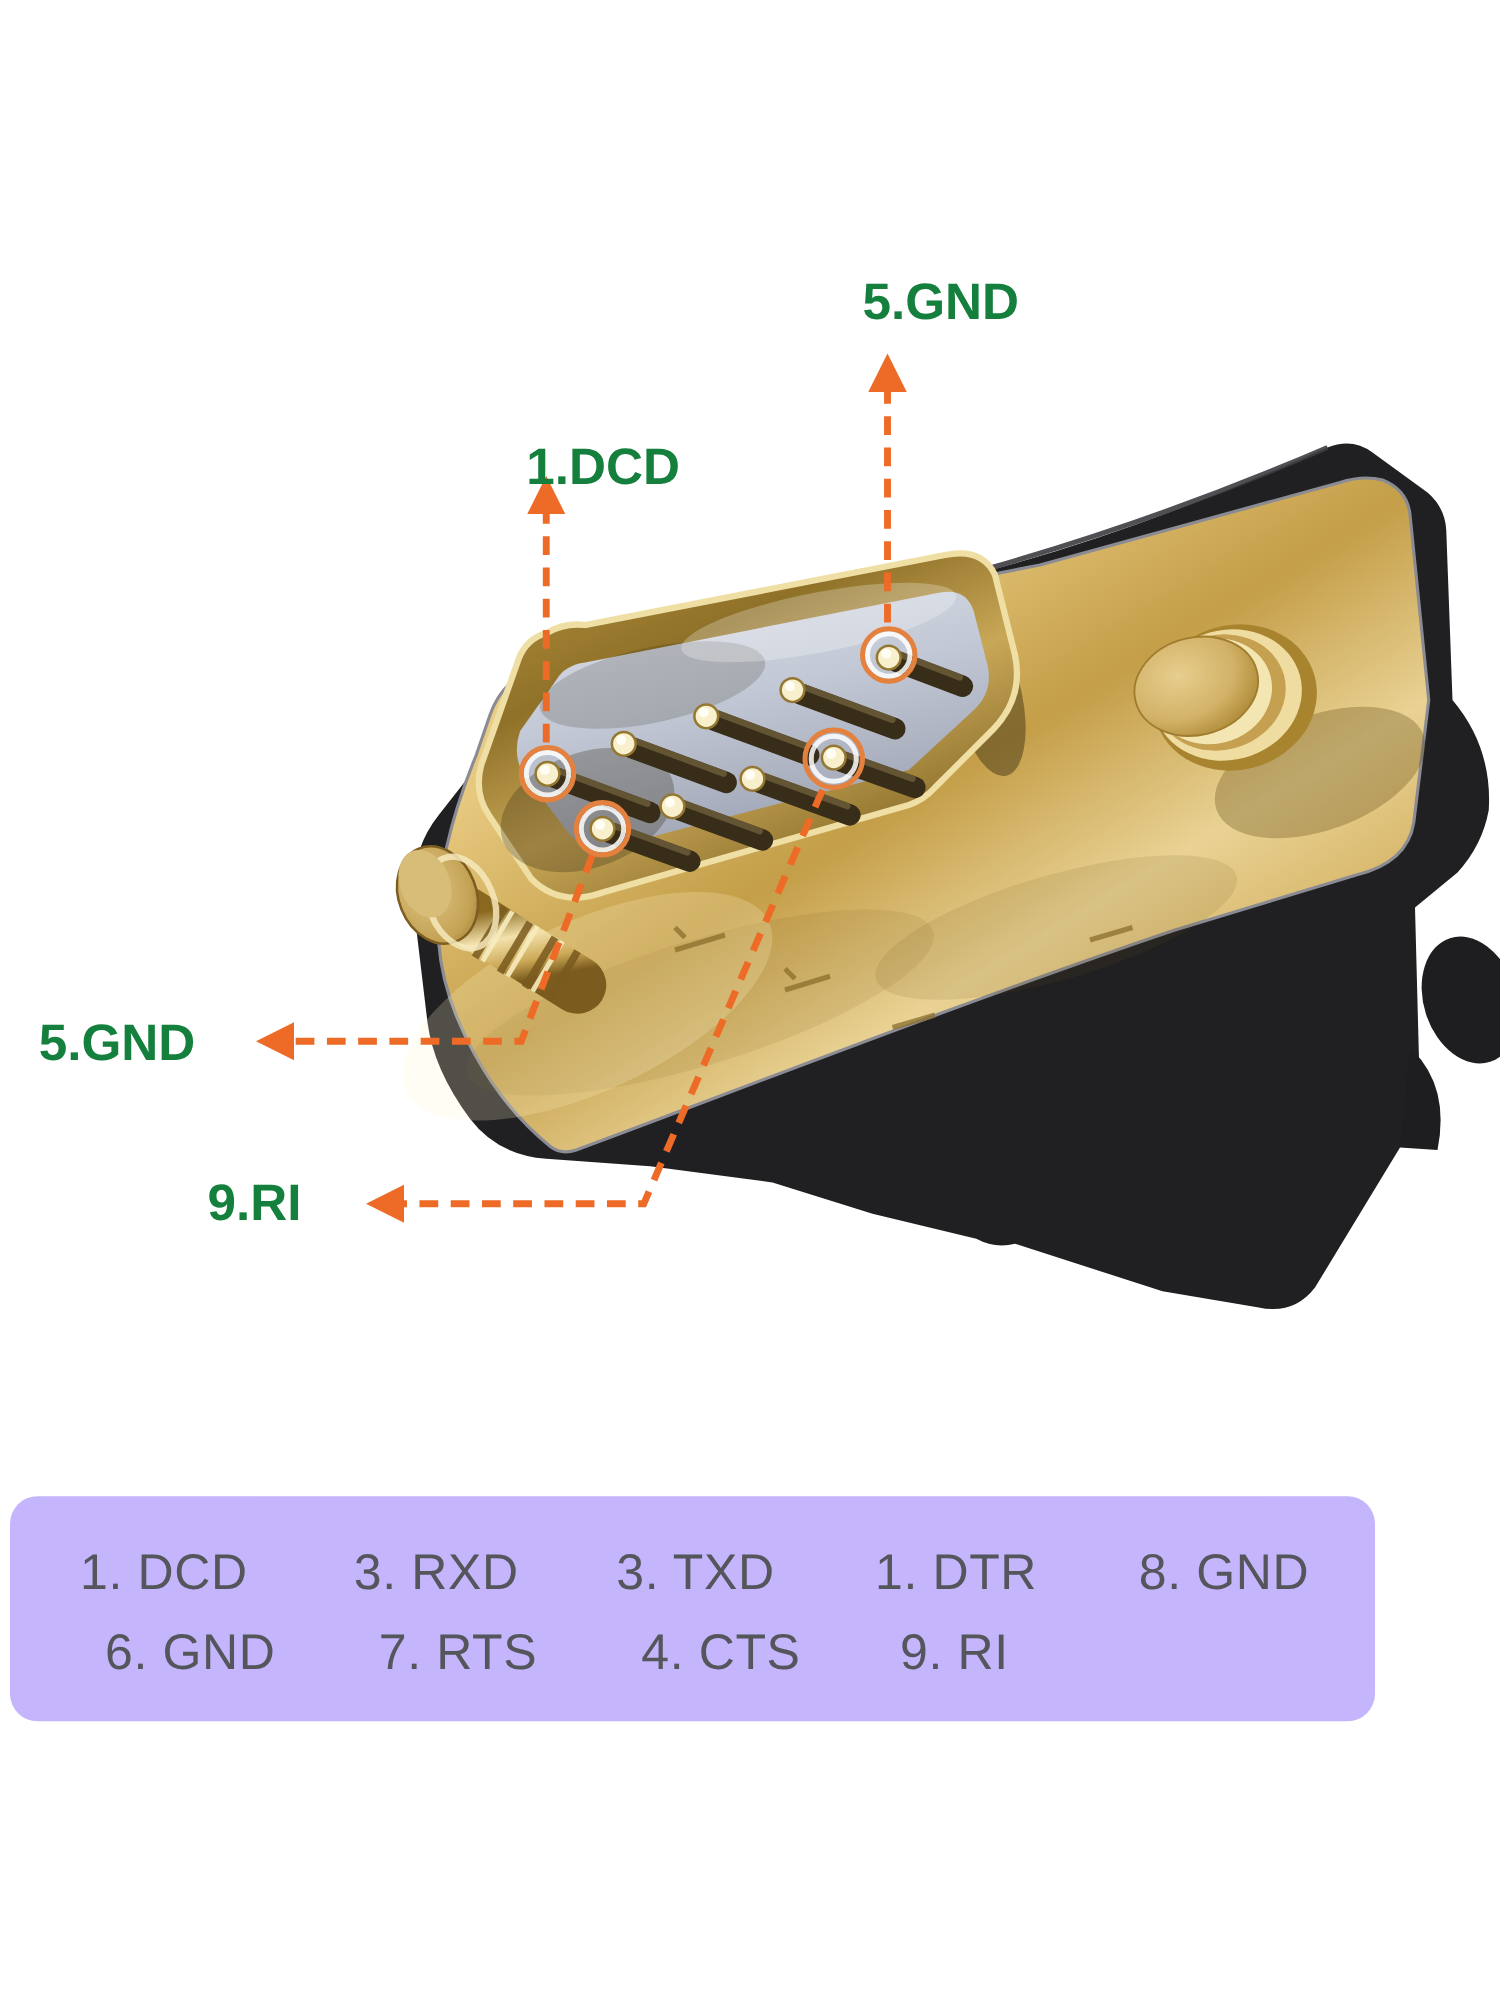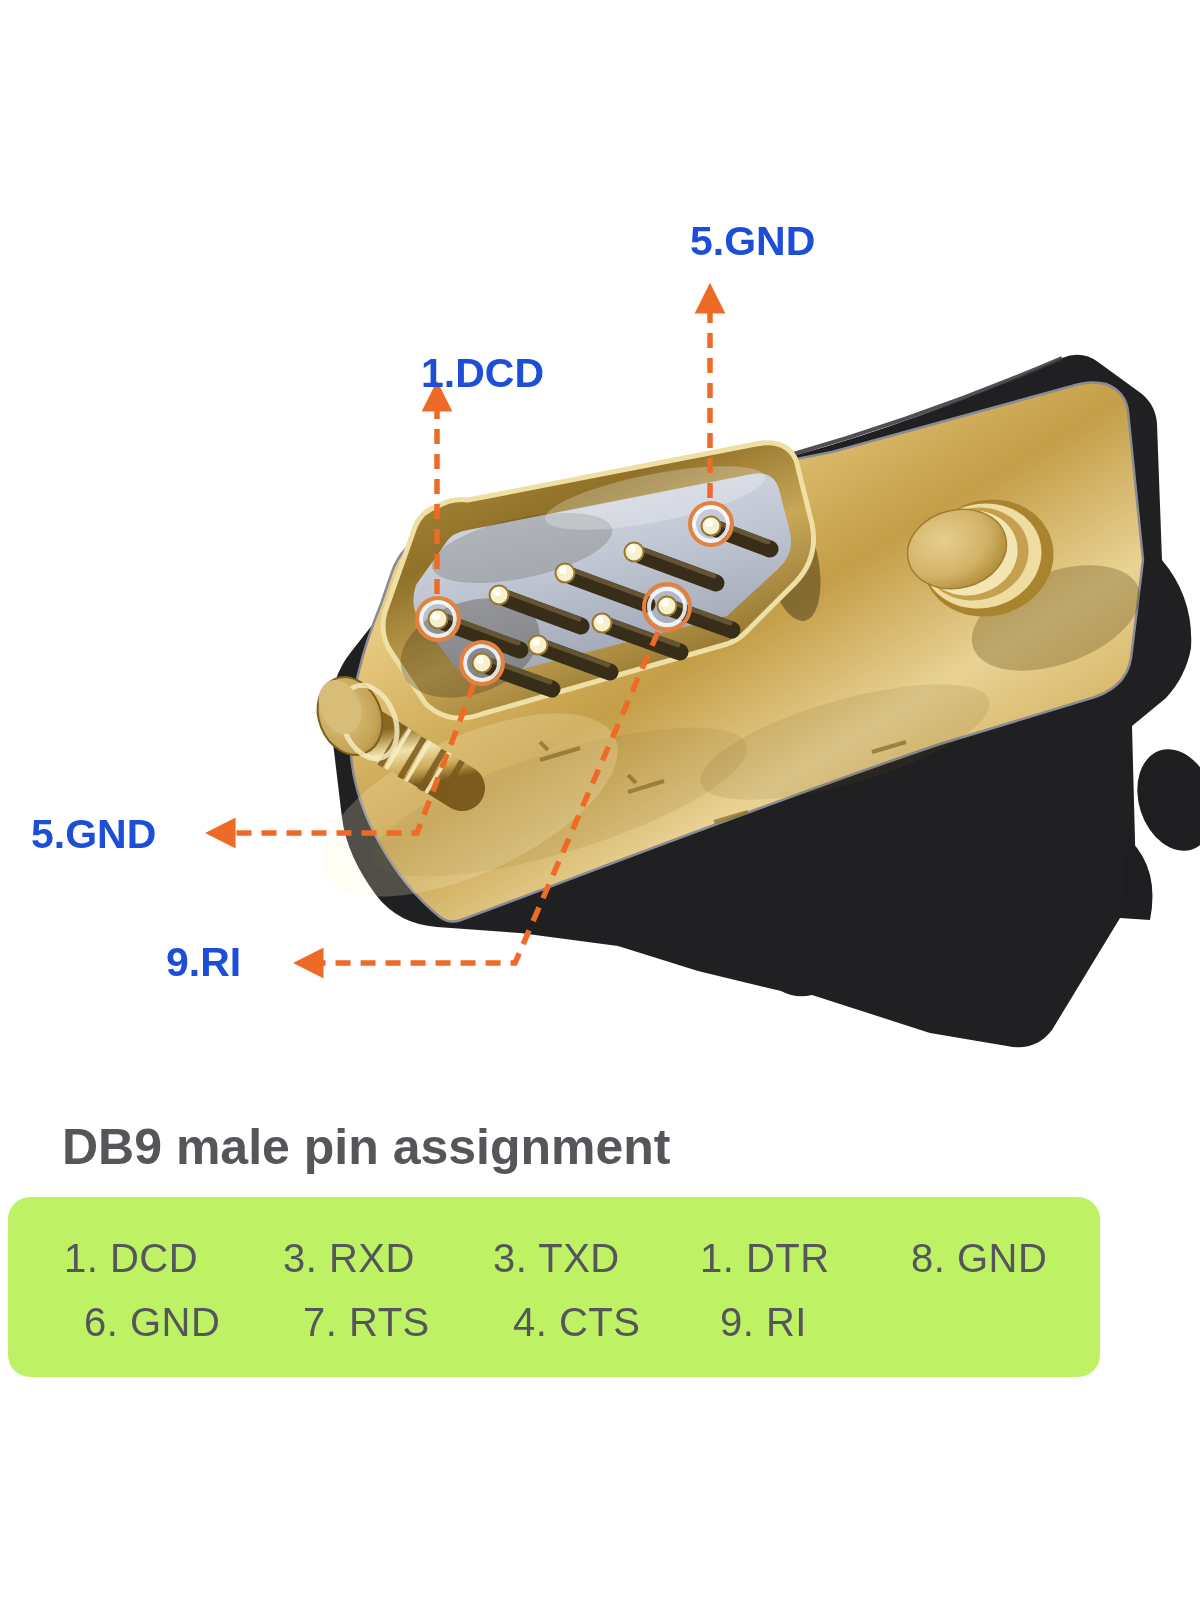--- a/index.html
+++ b/index.html
@@ -8,21 +8,21 @@
     width:1200px;height:1600px;
     background:#ffffff;
     overflow:hidden;
     font-family:"Liberation Sans", sans-serif;
   }
   .photo-layer{position:absolute;left:0;top:0;width:1200px;height:1080px;}
   .pin-label{
     position:absolute;
     font-weight:bold;
     font-size:41px;
-    color:#1d4ed8;
+    color:#15803d;
     letter-spacing:0px;
     white-space:nowrap;
     line-height:1;
   }
   .lbl-5{left:690px;top:221px;}
   .lbl-1{left:421px;top:324px;margin-top:29px;}
   .lbl-6{left:31px;top:814px;}
   .lbl-9{left:166px;top:942px;}
   .assign-title{
     position:absolute;
@@ -31,21 +31,21 @@
     font-weight:bold;
     color:#54565A;
     letter-spacing:0px;
     line-height:1;
     white-space:nowrap;
   }
   .assign-box{
     position:absolute;
     left:8px;top:1197px;
     width:1092px;height:180px;
-    background:#bef264;
+    background:#c4b5fd;
     border-radius:22px;
   }
   .assign-cell{
     position:absolute;
     font-size:40px;
     color:#54565C;
     letter-spacing:0.5px;
     line-height:1;
     white-space:nowrap;
   }
@@ -301,21 +301,20 @@
         <circle cx="667" cy="607" r="23"></circle>
       </g>
     </g>
   </svg>
 
   <div class="pin-label lbl-5">5.GND</div>
   <div class="pin-label lbl-1">1.DCD</div>
   <div class="pin-label lbl-6">5.GND</div>
   <div class="pin-label lbl-9">9.RI</div>
 
-  <div class="assign-title">DB9 male pin assignment</div>
 
   <div class="assign-box">
     <span class="assign-cell r1 c1">1. DCD</span>
     <span class="assign-cell r1 c2">3. RXD</span>
     <span class="assign-cell r1 c3">3. TXD</span>
     <span class="assign-cell r1 c4">1. DTR</span>
     <span class="assign-cell r1 c5">8. GND</span>
     <span class="assign-cell r2 c1">6. GND</span>
     <span class="assign-cell r2 c2">7. RTS</span>
     <span class="assign-cell r2 c3">4. CTS</span>

